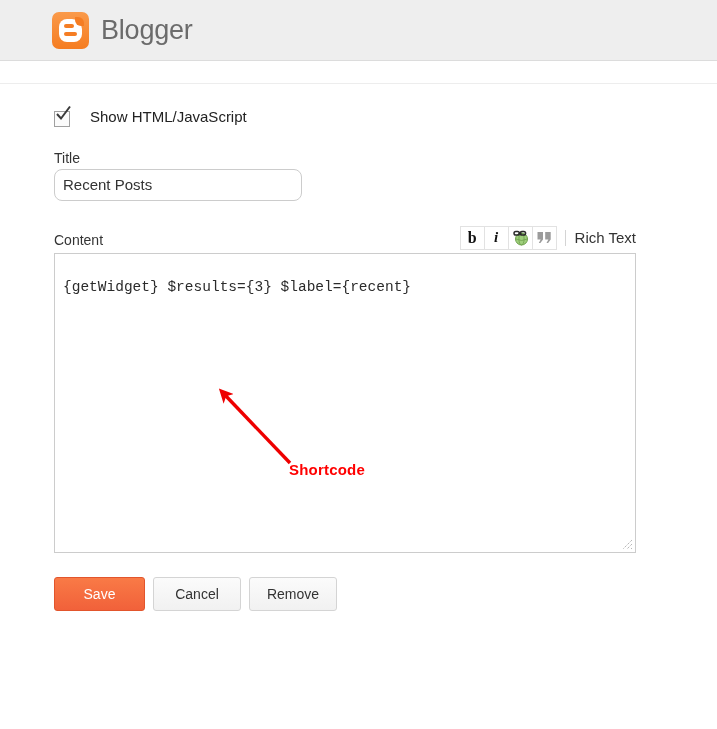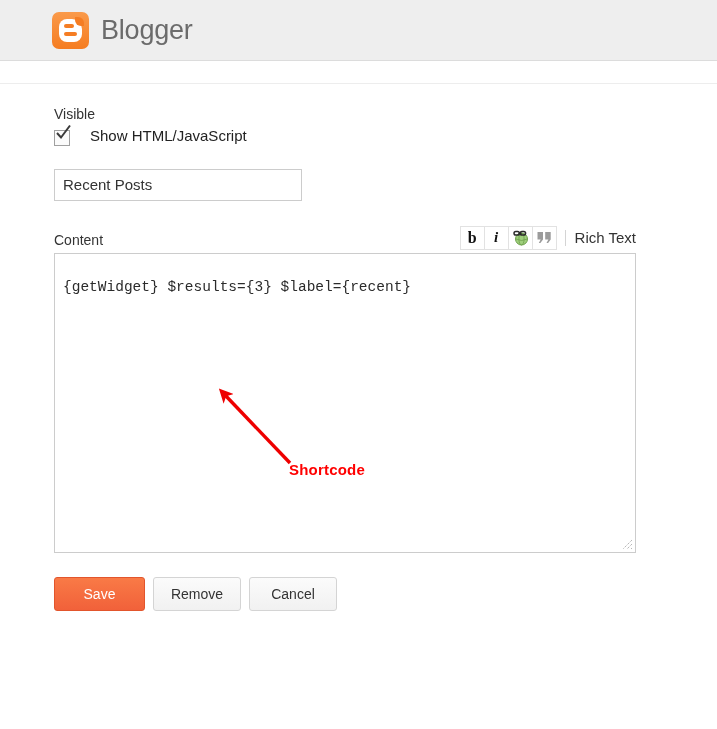--- a/index.html
+++ b/index.html
@@ -146,21 +146,21 @@
     width: 248px;
     height: 32px;
     box-sizing: border-box;
     border: 1px solid #cccccc;
     background: #ffffff;
     font-family: "Liberation Sans", sans-serif;
     font-size: 15px;
     color: #333333;
     padding: 4px 8px;
     outline: none;
-    border-radius: 0;
+    border-radius: 8px;
   }
 
   
   .content-group { margin-top: 24px; position: relative; width: 582px; }
   .content-head {
     display: flex;
     align-items: flex-end;
     justify-content: space-between;
     height: 26px;
   }
@@ -301,32 +301,32 @@
   </div>
 </div>
 
 <div>
   <div class="title-rule"></div>
 </div>
 
 <div class="form-body">
 
   <div class="visible-group">
-    <div class="field-label">Visible</div>
     <div class="checkbox-row">
       <span class="checkbox">
         <svg class="tick" viewBox="0 0 16 16">
           <path d="M2 8 L6 12.5 L15 0.5" fill="none" stroke="#3a3a3a" stroke-width="2"></path>
         </svg>
       </span>
       <span class="checkbox-label">Show HTML/JavaScript</span>
     </div>
   </div>
 
   <div class="title-group">
+    <div class="field-label">Title</div>
     <input class="text-input" type="text" value="Recent Posts" style="">
   </div>
 
   <div class="content-group">
     <div class="content-head">
       <div class="field-label">Content</div>
 
       <div class="toolbar">
         <div class="tool-btn">
           <span class="tool-b">b</span>
@@ -357,22 +357,22 @@
 
     <textarea class="content-area" style="">{getWidget} $results={3} $label={recent}</textarea>
 
     <svg class="resize-grip" viewBox="0 0 14 14">
       <path d="M13 4 L4 13 M13 8 L8 13 M13 12 L12 13" stroke="#9a9a9a" stroke-width="1" stroke-dasharray="1 1.2" fill="none"></path>
     </svg>
   </div>
 
   <div class="button-row">
     <button class="btn btn-primary">Save</button>
+    <button class="btn btn-secondary">Cancel</button>
     <button class="btn btn-secondary">Remove</button>
-    <button class="btn btn-secondary">Cancel</button>
   </div>
 </div>
 
 <div class="annotation-layer">
   <svg width="717" height="729">
     <defs>
       <marker id="arrowhead" markerWidth="4.2" markerHeight="4.2" refX="1.6" refY="2.1" orient="auto">
         <path d="M0,0 L4.2,2.1 L0,4.2 L1.1,2.1 Z" fill="#ee0000"></path>
       </marker>
     </defs>

